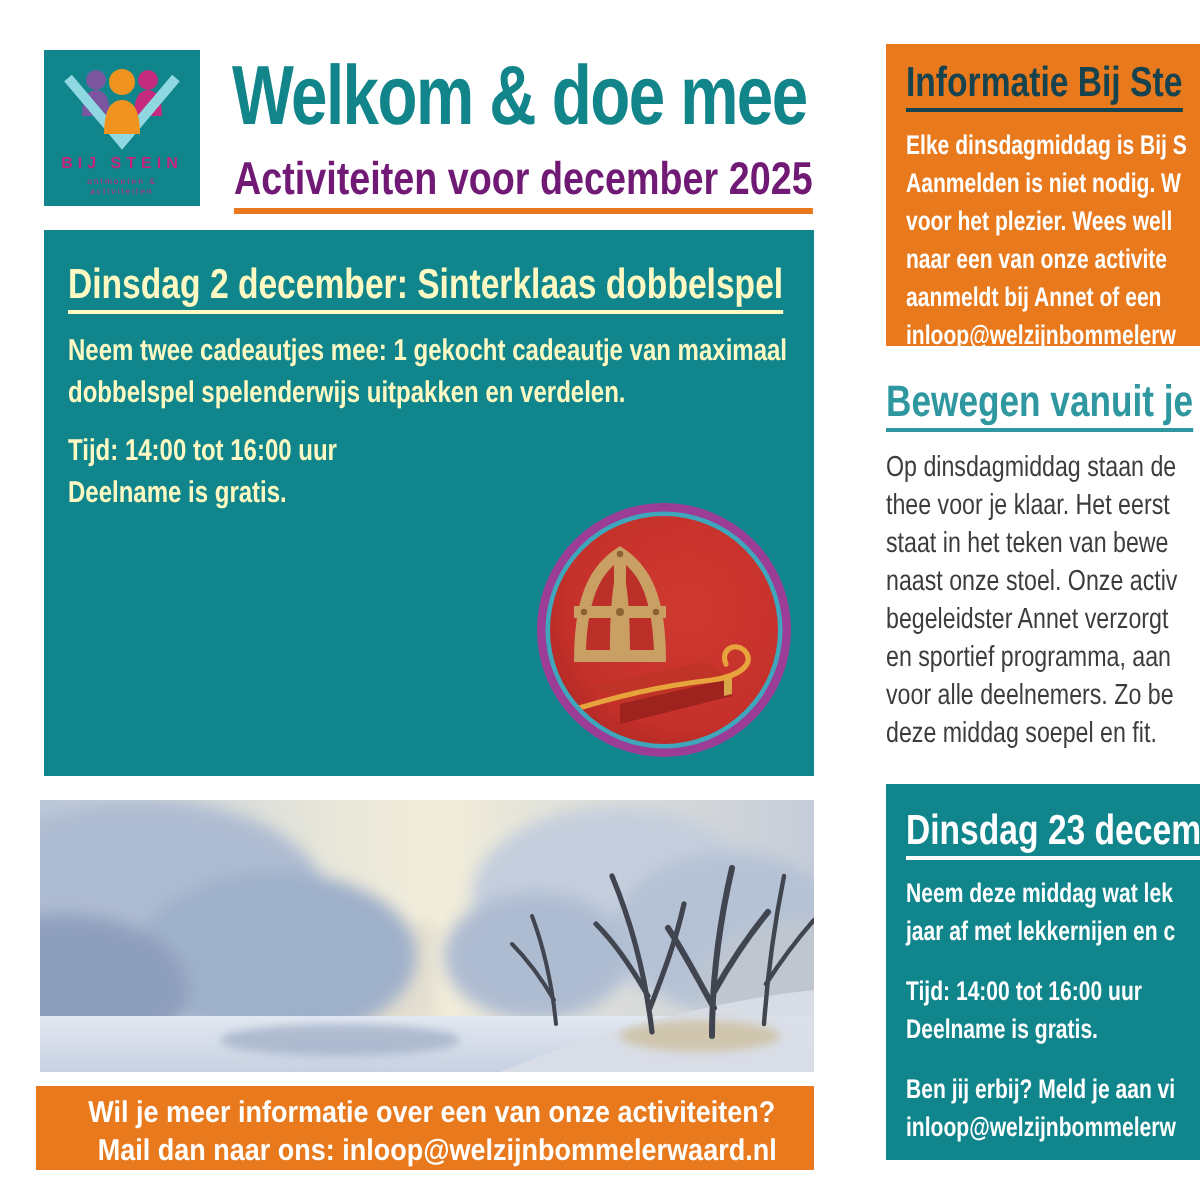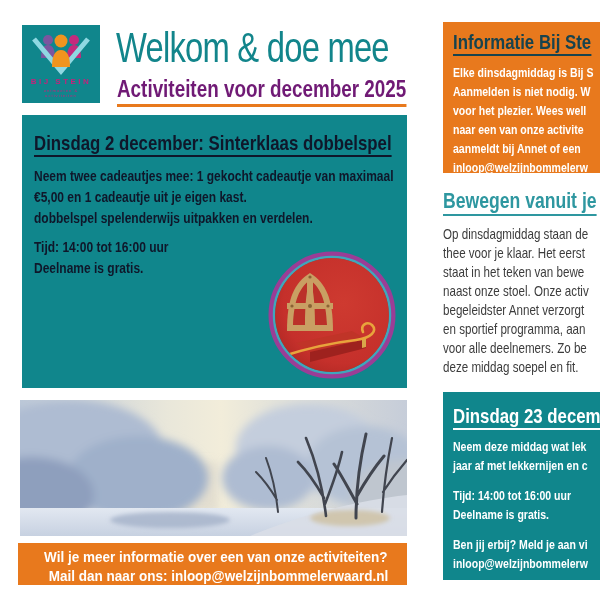--- a/index.html
+++ b/index.html
@@ -6,26 +6,26 @@
   #page{position:relative;width:600px;height:600px;background:#ffffff;overflow:hidden;
         font-family:"Liberation Sans",sans-serif;}
   .abs{position:absolute;}
   .cx{display:inline-block;transform-origin:left top;white-space:nowrap;}
   .cx78{transform:scaleX(0.78);}
   .cx80{transform:scaleX(0.80);}
   .cx82{transform:scaleX(0.82);}
 
   
   #logo{left:22px;top:25px;width:78px;height:78px;}
-  #title{left:116px;top:24px;font-size:42px;font-weight:normal;color:#12858B;letter-spacing:-1px;}
+  #title{left:116px;top:24px;font-size:42px;font-weight:bold;color:#12858B;letter-spacing:-1px;}
   #subtitle{left:117px;top:76px;font-size:23px;font-weight:bold;color:#701a75;}
   #subtitle .u{border-bottom:3px solid #E8791D;padding-bottom:2px;}
 
   
-  #event1{left:22px;top:115px;width:385px;height:273px;background:#10868C;color:#0f172a;
+  #event1{left:22px;top:115px;width:385px;height:273px;background:#10868C;color:#fef9c3;
           box-sizing:border-box;padding:16px 12px 0 12px;}
   .card-h{font-size:21px;font-weight:bold;}
   .card-h .u{border-bottom:2.5px solid currentColor;padding-bottom:1px;}
   .body15 div{font-size:15px;font-weight:bold;line-height:21px;}
   #event1 .para{margin-top:10px;}
   #event1 .gap8{height:8px;} #event1 .gap14{height:14px;}
 
   
   #sintcircle{left:268px;top:251px;width:128px;height:128px;}
 
@@ -86,21 +86,20 @@
   <div id="subtitle" class="abs">
     <span class="cx cx82"><span class="u">Activiteiten voor december 2025</span></span>
   </div>
 
   <div id="event1" class="abs">
     <div class="card-h">
       <span class="cx cx80"><span class="u">Dinsdag 2 december: Sinterklaas dobbelspel</span></span>
     </div>
     <div class="body15 para">
       <div><span class="cx cx80">Neem twee cadeautjes mee: 1 gekocht cadeautje van maximaal</span></div>
-      <div><span class="cx cx80">€5,00 en 1 cadeautje uit je eigen kast.</span></div>
       <div><span class="cx cx80">dobbelspel spelenderwijs uitpakken en verdelen.</span></div>
     </div>
     <div class="gap8"></div>
     <div class="body15">
       <div><span class="cx cx80">Tijd: 14:00 tot 16:00 uur</span></div>
       <div><span class="cx cx80">Deelname is gratis.</span></div>
     </div>
     <div class="gap14"></div>
   </div>
 

